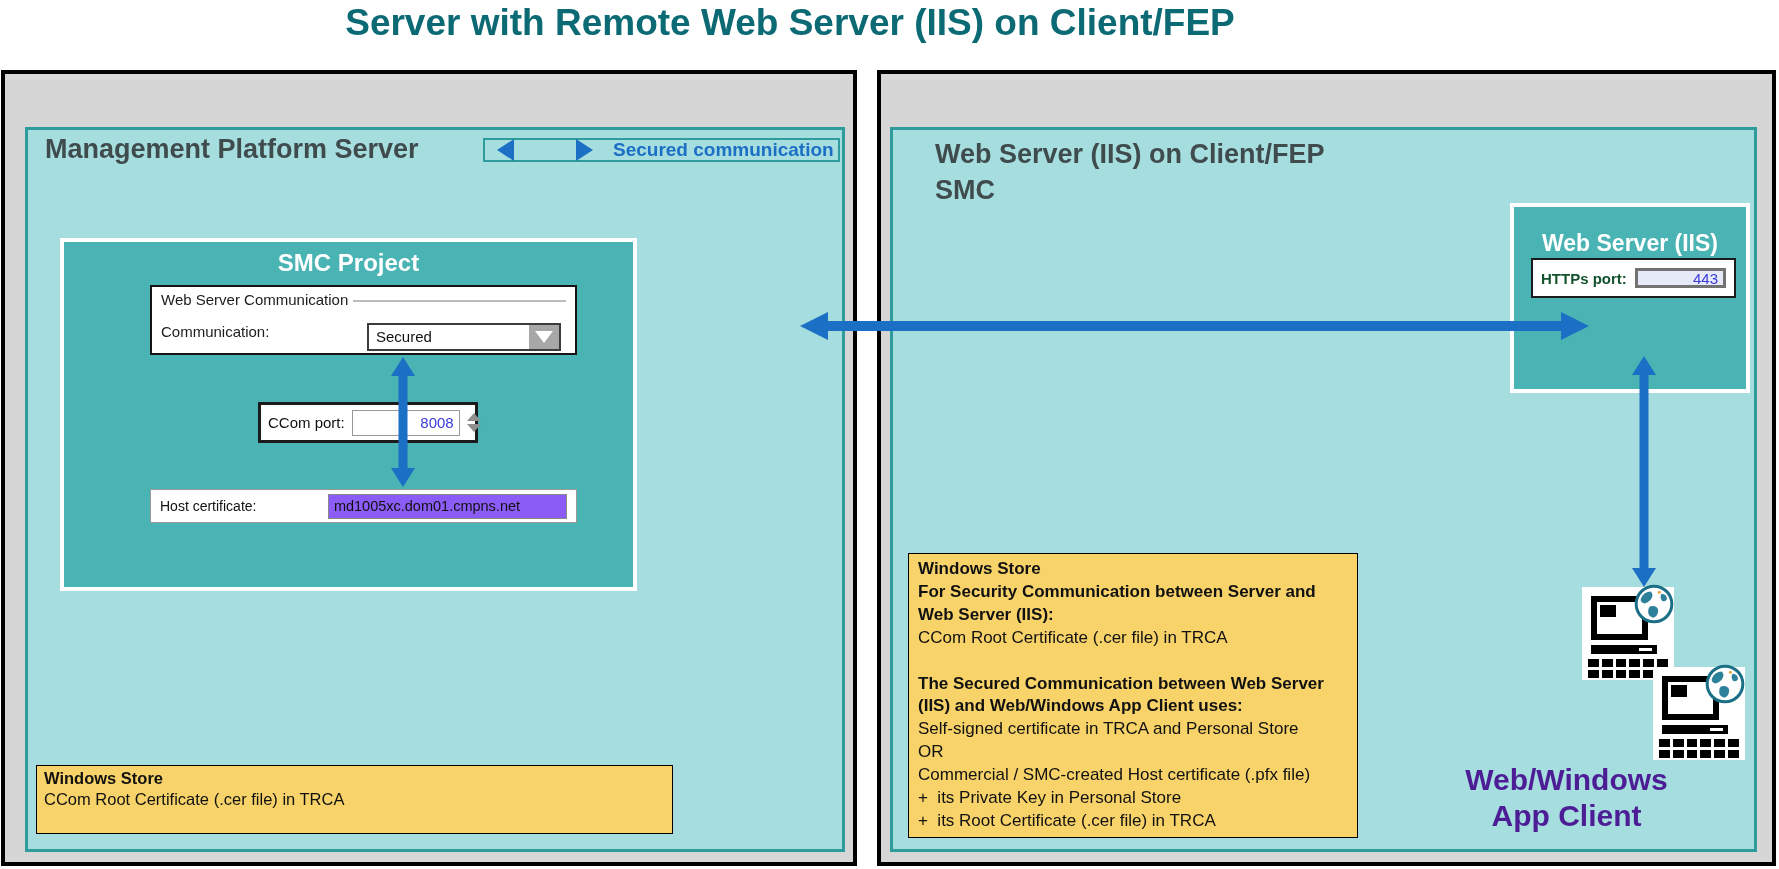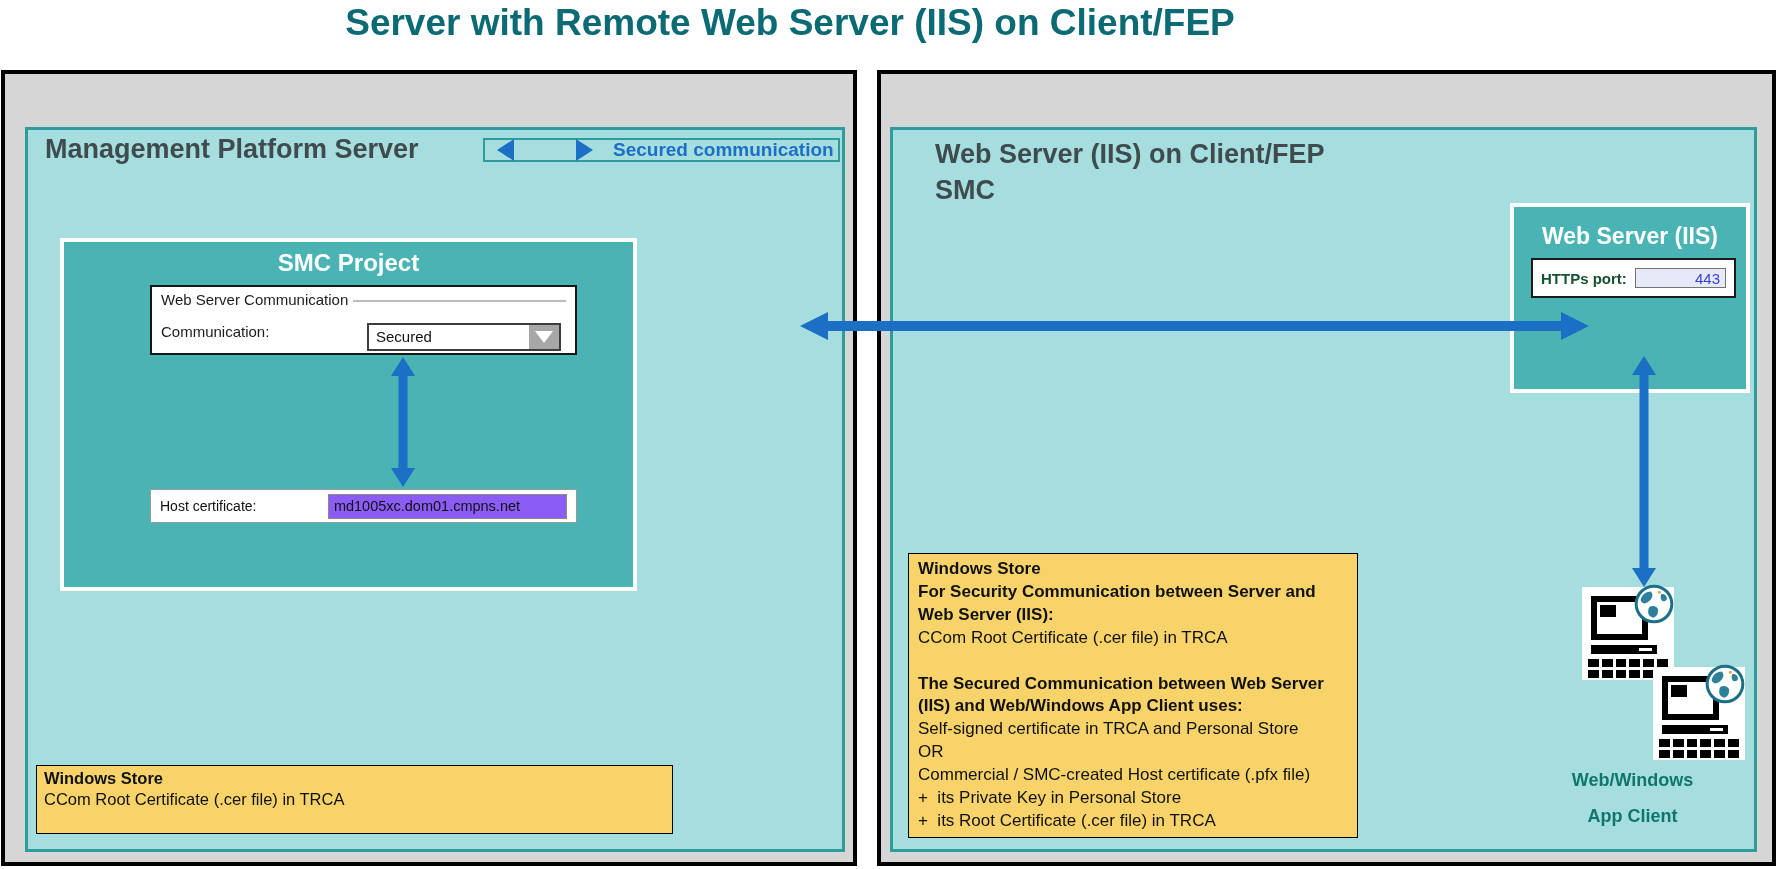--- a/index.html
+++ b/index.html
@@ -88,25 +88,25 @@
 
   .hoststrip{position:absolute; left:150px; top:489px; width:427px; height:34px;
     background:#fff; border:1px solid #9a9a9a; display:flex; align-items:center; padding:0 9px;}
   .host-label{width:170px; font-size:14px; color:#111;}
   .host-input{width:242px; height:25px; border:1px solid #8a8a8a; font-size:14.5px; padding:0 5px;
     color:#111; font-family:"Liberation Sans",sans-serif; background:#8b5cf6;}
 
   
   .wsbox{position:absolute; left:1510px; top:203px; width:240px; height:190px;
     background:var(--box_teal); border:4px solid #fff;}
-  .ws-title{text-align:center; margin-top:16px; font-size:23px; font-weight:bold; color:#fff;}
+  .ws-title{text-align:center; margin-top:23px; font-size:23px; font-weight:bold; color:#fff;}
   .httpsbox{position:absolute; left:1531px; top:258px; width:205px; height:40px;
     background:#fff; border:2px solid #1b1b1b; display:flex; align-items:center; padding:0 8px; gap:8px;}
   .https-label{font-size:15px; font-weight:600; color:#14532d; white-space:nowrap;}
-  .https-input{flex:1; width:80px; height:20px; background:#E6EAF8; border:1px solid #737373;}
+  .https-input{flex:1; width:80px; height:20px; background:#E6EAF8; border:3px solid #737373;}
 
   
   .note{position:absolute; background:var(--note_yellow); border:1px solid #000; overflow:hidden;}
   .note .yl-line{white-space:pre; color:#111;}
   .note .yl-line.bold{font-weight:bold;}
   .note-left{left:36px; top:765px; width:637px; height:69px; padding:2px 7px; font-size:16.5px; line-height:21px;}
   .note-right{left:908px; top:553px; width:450px; height:285px; padding:4px 9px; font-size:17px; line-height:22.9px;}
 
   
   .pc{position:absolute; width:92px; height:93px; background:#fff; z-index:30;}
@@ -114,22 +114,22 @@
   .pc .monitor::before{content:""; position:absolute; left:3px; top:3px; width:16px; height:12px; background:#000;}
   .pc .bar{position:absolute; left:9px; top:58px; width:66px; height:9px; background:#000;}
   .pc .bar::after{content:""; position:absolute; right:5px; top:3px; width:13px; height:3px; background:#fff;}
   .pc .keys{position:absolute; left:6px; top:72px; width:80px; display:grid;
     grid-template-columns:repeat(6,1fr); gap:3px;}
   .pc .keys span{height:8px; background:#000;}
   .pc .globe{position:absolute; right:0px; top:-3px; width:40px; height:40px;}
   .pc1{left:1582px; top:587px;}
   .pc2{left:1653px; top:667px;}
 
-  .client-label{position:absolute; left:1520px; top:762px; width:225px; text-align:center;
-    font-size:18px; font-weight:bold; color:#0f766e; line-height:36px; z-index:35;}
+  .client-label{position:absolute; left:1454px; top:762px; width:225px; text-align:center;
+    font-size:30px; font-weight:bold; color:#4c1d95; line-height:36px; z-index:35;}
 </style>
 </head>
 <body>
 
 <div class="stage">
 
   <div class="page-title">Server with Remote Web Server (IIS) on Client/FEP</div>
 
   <div class="panel left"></div>
   <div class="tealbox left"></div>
@@ -157,20 +157,28 @@
       <span class="gb-label">Communication:</span>
       <div class="dropdown">
         <span class="dd-value">Secured</span>
         <span class="dd-btn">
             <span class="tri"></span>
           </span>
       </div>
     </div>
   </div>
 
+  <div class="ccombox">
+    <span class="ccom-label">CCom port:</span>
+    <input class="num-input ccom-input" value="8008" style="">
+    <span class="spinner">
+      <span class="spin up"></span>
+      <span class="spin down"></span>
+    </span>
+  </div>
 
   <div class="hoststrip">
     <span class="host-label">Host certificate:</span>
     <input class="host-input" value="md1005xc.dom01.cmpns.net" style="">
   </div>
 
   <div class="note note-left">
       <div class="yl-line bold">Windows Store</div>
       <div class="yl-line">CCom Root Certificate (.cer file) in TRCA</div>
     </div>

